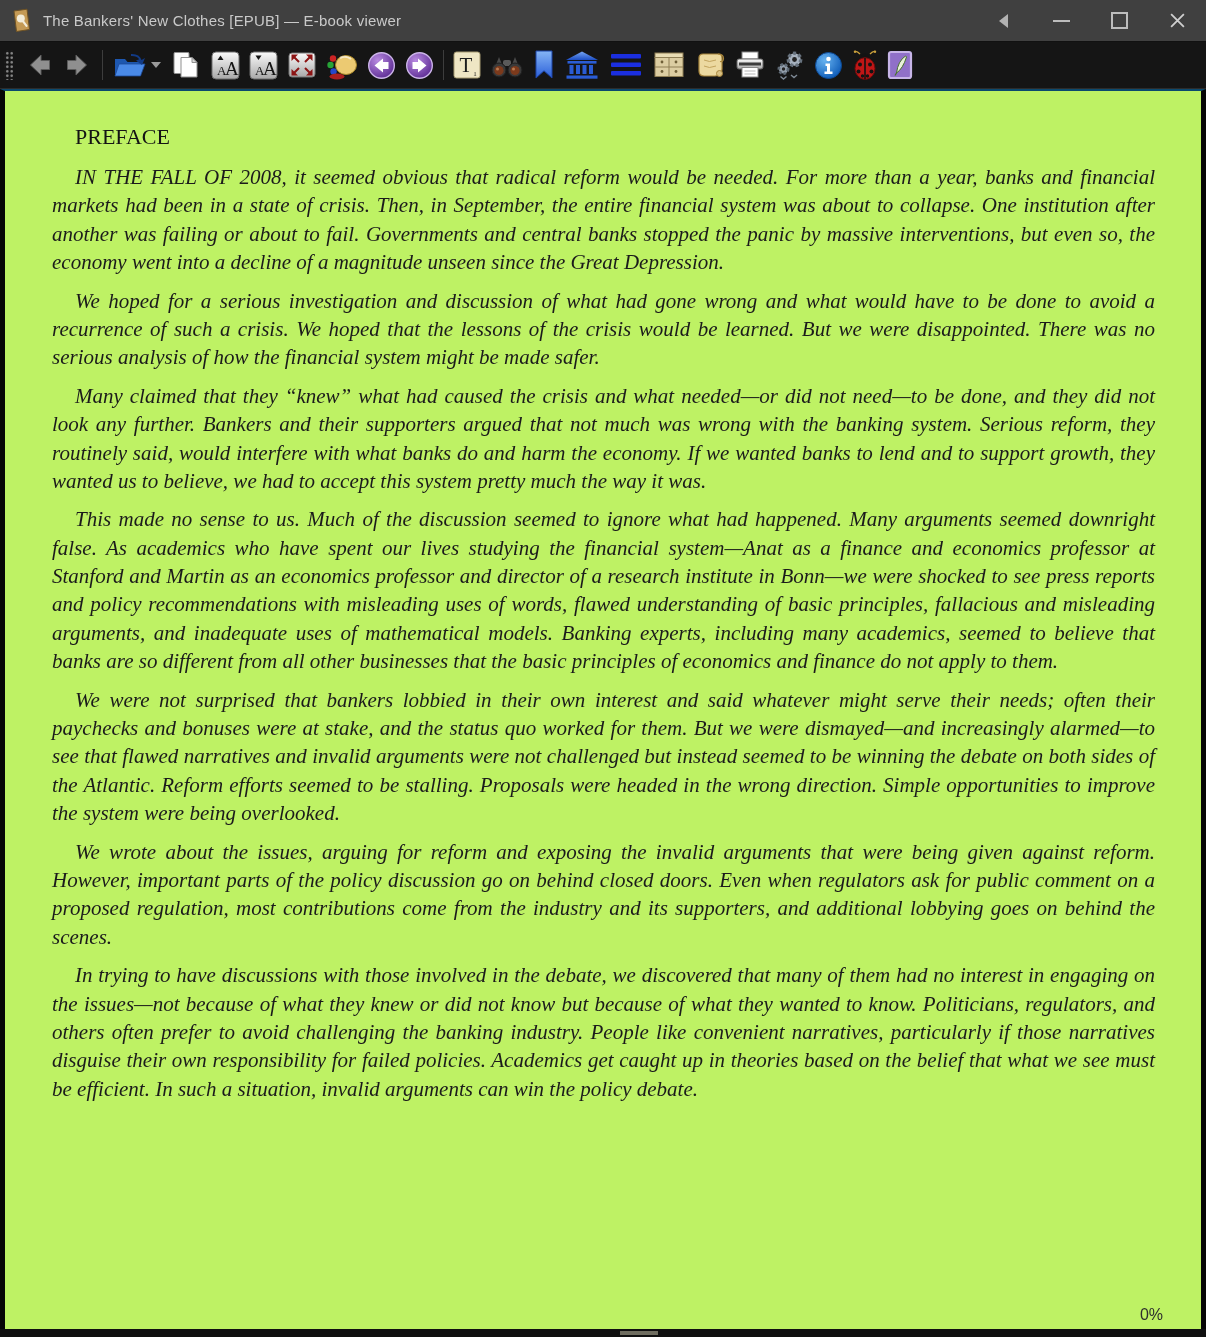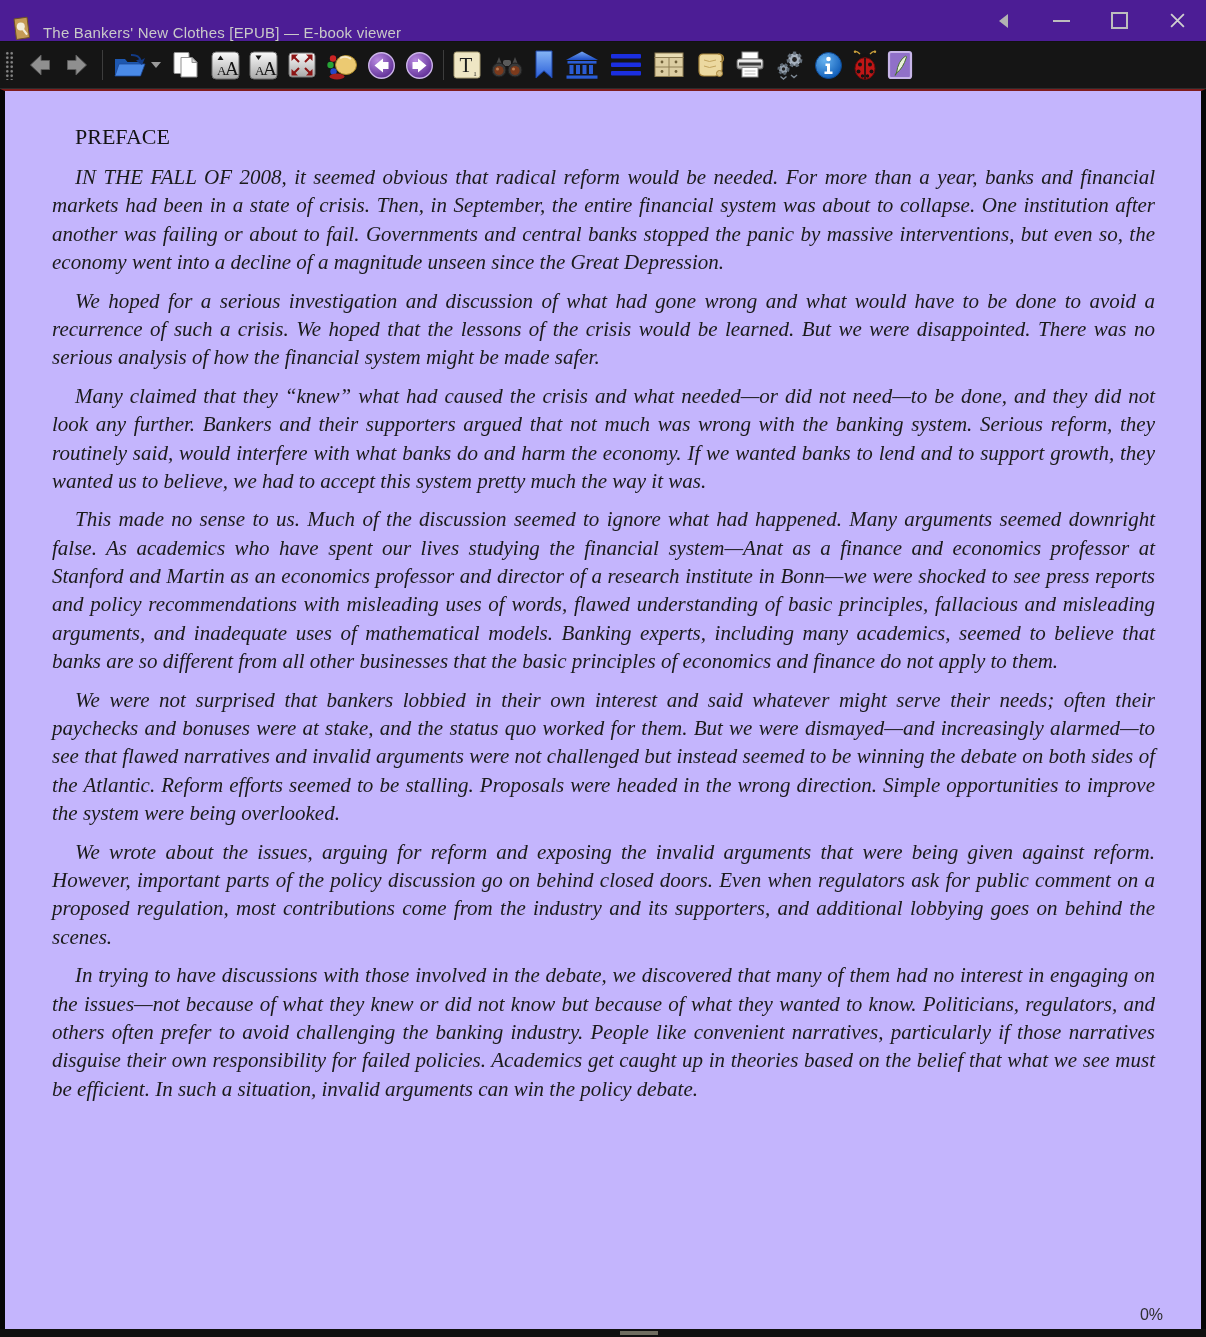--- a/index.html
+++ b/index.html
@@ -1,37 +1,37 @@
 <!DOCTYPE html>
 <html><head>
 <meta charset="utf-8">
 <style>
   html,body{margin:0;padding:0;background:#000;}
   body{width:1206px;height:1337px;overflow:hidden;font-family:"Liberation Sans",sans-serif;}
   .window{width:1206px;height:1337px;display:flex;flex-direction:column;background:#000;}
 
   
-  .titlebar{flex:0 0 41px;background:#4c1d95;display:flex;align-items:flex-end;border-bottom:1px solid #111;}
+  .titlebar{flex:0 0 41px;background:#404040;display:flex;align-items:center;border-bottom:1px solid #111;}
   .titlebar .appicon{margin:0 11px 0 10px;display:flex;}
   .titlebar .title{font-size:15px;color:#c9c9c9;letter-spacing:.2px;}
   .controls{margin-left:auto;display:flex;align-items:center;height:100%;}
   .ctl{width:58px;height:100%;display:flex;align-items:center;justify-content:center;background:none;border:0;padding:0;cursor:default;}
   .tri-left{width:0;height:0;border-top:7px solid transparent;border-bottom:7px solid transparent;border-right:9px solid #b2b2b2;}
   .min-glyph{width:17px;height:2px;background:#bdbdbd;}
   .max-glyph{width:13px;height:13px;border:2px solid #bdbdbd;}
 
   
   .toolbar{flex:0 0 46px;background:#151515;display:flex;align-items:center;gap:9px;padding-left:4px;border-bottom:1px solid #2c2c2c;}
   .tbtn{background:none;border:0;padding:0;margin:0;display:flex;align-items:center;cursor:default;}
   .tsep{width:1px;height:30px;background:#3d3d3d;flex:0 0 auto;}
   .grip{width:9px;height:30px;margin-right:2px;background-image:radial-gradient(circle,#8a8a8a 1.1px,transparent 1.4px);background-size:4.5px 4.5px;background-position:1px 1px;}
   .caret-down{width:0;height:0;border-left:5px solid transparent;border-right:5px solid transparent;border-top:6px solid #9a9a9a;margin-left:3px;}
 
   
-  .contentframe{flex:1 1 auto;background:#c4b5fd;border-left:5px solid #060606;border-right:5px solid #060606;border-top:2px solid #7f1d1d;position:relative;overflow:hidden;}
+  .contentframe{flex:1 1 auto;background:#bef264;border-left:5px solid #060606;border-right:5px solid #060606;border-top:2px solid #0c4a6e;position:relative;overflow:hidden;}
   .page{padding:33px 46px 0 47px;}
   .page h1{font-family:"Liberation Serif",serif;font-weight:normal;font-size:22px;color:#141414;margin:0 0 13px 23px;}
   .page p{font-family:"Liberation Serif",serif;font-size:21px;line-height:1.352;color:#1b1b1b;text-align:justify;text-indent:23px;margin:0 0 10px 0;font-style:italic;}
   .statuspct{position:absolute;right:38px;bottom:5px;font-size:16px;color:#2e2e2e;}
 
   
   .bottomstrip{flex:0 0 8px;background:#101010;position:relative;}
   .bottomstrip .handle{position:absolute;left:620px;top:2px;width:38px;height:4px;background:#6f6d60;}
 </style>
 </head>

